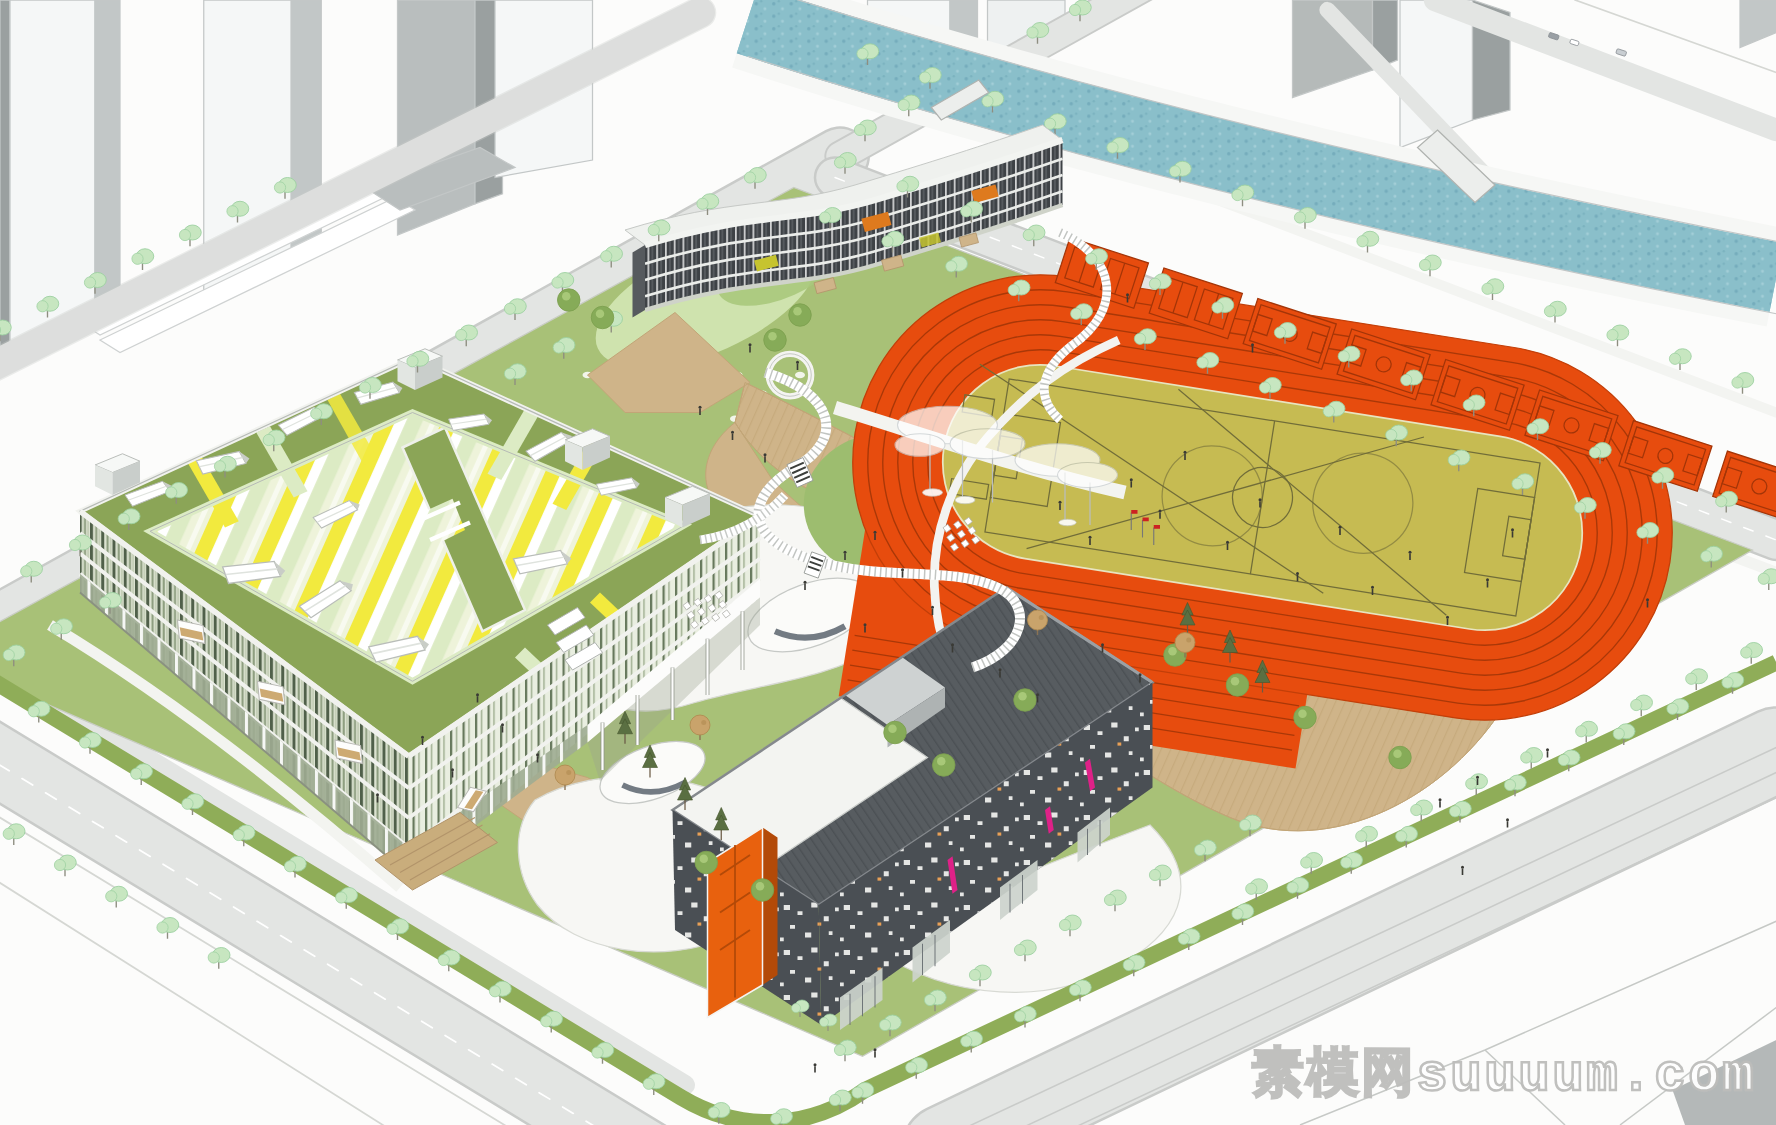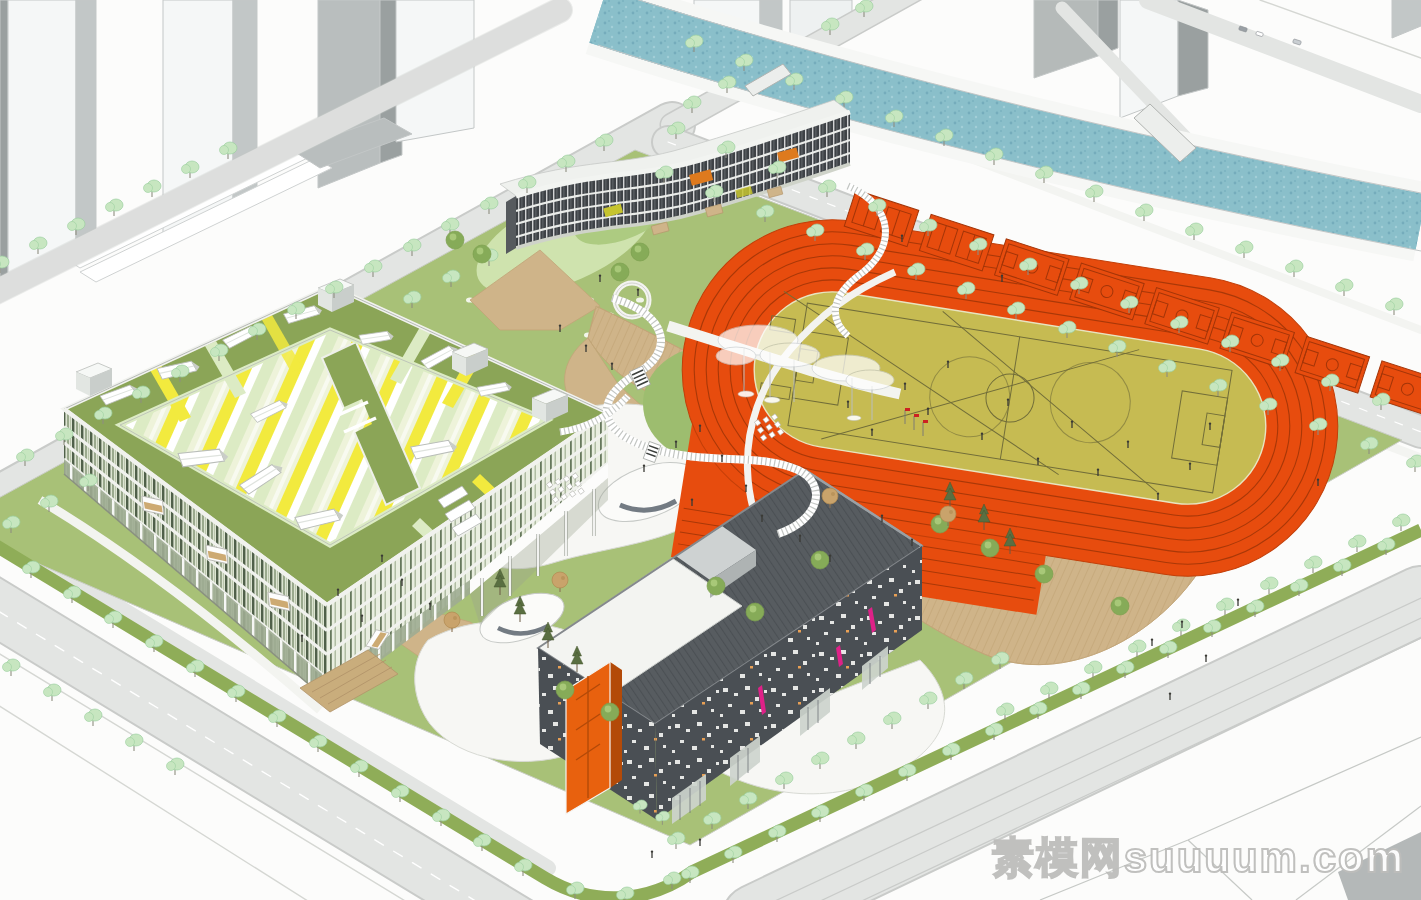--- a/index.html
+++ b/index.html
@@ -1,17 +1,17 @@
 <!DOCTYPE html>
 <html style="--bg: #fcfcfb; --white: #ffffff; --road: #e3e5e3; --road_edge: #c2c4c2; --upper_road: #e8e9e8; --site_green: #a8c177; --lawn_deep: #8fb35f; --lawn_pale: #cfe3ae; --median_green: #8fad58; --tree_light: #c7e6c0; --tree_edge: #9cd0a0; --tree_trunk: #8e8e80; --tree_dark: #86ab58; --pine: #5a6f42; --autumn: #c9a36b; --water: #8abfca; --water_dot: #649db0; --track_orange: #e74c0e; --track_line: #a93808; --field_olive: #c6bb52; --field_line: #716d39; --court_line: #a33508; --roof_green: #8ba557; --stripe_yellow: #f2ea3e; --stripe_pale: #dcebc4; --stripe_cream: #eef3da; --facade_base: #dde4d2; --facade_dark: #50604a; --facade_mid: #8a9b7c; --floor_white: #f1f2ee; --glass_dark: #9fac92; --dorm_dark: #3e4246; --dorm_roof: #eff1ee; --dorm_orange: #de7a1e; --dorm_yellow: #c6c42f; --gym_dark: #4a4f54; --gym_roof: #575c60; --gym_white: #f3f4f1; --gym_orange: #e8610e; --gym_orange_dark: #b34a08; --magenta: #df2188; --deck_tan: #cfb489; --deck_line: #bfa173; --steps_tan: #c9ad7c; --plaza_white: #f7f7f4; --rail_gray: #8f9590; --context_front: #f5f7f7; --context_side: #c2c7c7; --context_dark: #9aa0a0; --context_gray: #b9bebe; --people: #3a3a35; --red_flag: #cc2222; --wm_stroke: #bdbdbb;"><head>
 <meta charset="utf-8">
 <style>
   html,body{margin:0;padding:0;background:#ffffff;}
   .stage{position:relative;width:1421px;height:900px;overflow:hidden;background:var(--bg,#fcfcfb);
-         font-family:Liberation Sans, sans-serif;}
+         font-family:Liberation Mono, monospace;}
   .stage svg{position:absolute;left:0;top:0;}
   .watermark{position:absolute;right:16px;bottom:14px;font-size:42px;font-weight:bold;
              letter-spacing:2px;color:var(--white,#fff);
              -webkit-text-stroke:2px var(--wm_stroke,#bdbdbb);
              text-shadow:0 0 1px #cccccc;opacity:.95;user-select:none;}
 </style>
 </head>
 <body>
 
 <div class="stage">

